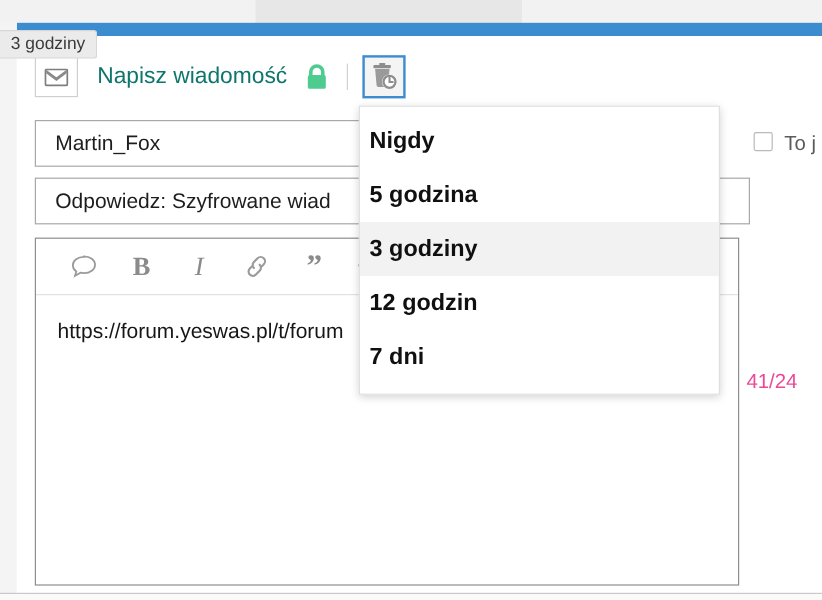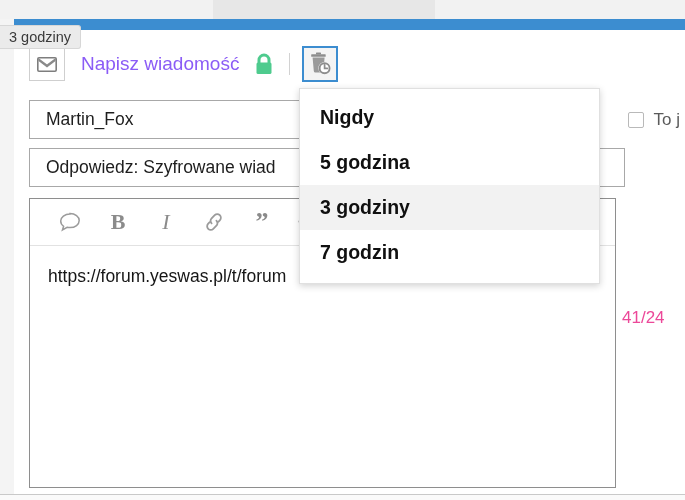--- a/index.html
+++ b/index.html
@@ -88,21 +88,21 @@
   .icon-btn-envelope {
     width: 36px; height: 34px;
     border: 1px solid #cfcfcf;
     background: #ffffff;
     box-sizing: border-box;
     display: flex; align-items: center; justify-content: center;
     margin-left: 9px;
   }
   .composer-title {
     font-size: 19px;
-    color: #8b5cf6;
+    color: #0f766e;
     margin-left: 16px;
     white-space: nowrap;
   }
   .lock-wrap {
     margin-left: 14px;
     display: flex; align-items: center;
   }
   .vsep {
     width: 1px; height: 22px;
     background: #d2d2d2;
@@ -141,21 +141,21 @@
     color: #1d1d1d;
     overflow: hidden;
     white-space: nowrap;
   }
   .field-subject { width: 596px; margin-left: 9px; }
   .field-reply   { width: 596px; margin-left: 9px; }
 
   .checkbox-wrap {
     margin-left: 15px;
     display: flex;
-    align-items: center;
+    align-items: flex-start;
     white-space: nowrap;
     padding-left: 14px;
   }
   .checkbox-box {
     width: 16px; height: 16px;
     border: 1.5px solid #b9b9b9;
     border-radius: 2px;
     background: #ffffff;
     box-sizing: border-box;
   }
@@ -223,21 +223,21 @@
     border: 1px solid #e0e0e0;
     box-sizing: border-box;
     box-shadow: 0 2px 7px rgba(0,0,0,0.18);
     z-index: 30;
     padding: 6px 0 8px 0;
   }
   .dd-item {
     height: 45px;
     display: flex;
     align-items: center;
-    padding-left: 20px;
+    padding-left: 8px;
     font-size: 19.5px;
     font-weight: bold;
     color: #101010;
     box-sizing: border-box;
     white-space: nowrap;
   }
   .dd-item.is-active {
     background: #f2f2f2;
   }
 
@@ -348,18 +348,19 @@
       </div>
     </div>
 
     <div class="counter">41/24</div>
   </div>
 
   <div class="dropdown">
     <div class="dd-item">Nigdy</div>
     <div class="dd-item">5 godzina</div>
     <div class="dd-item is-active">3 godziny</div>
-    <div class="dd-item">7 godzin</div>
+    <div class="dd-item">12 godzin</div>
+    <div class="dd-item">7 dni</div>
   </div>
 
   <div class="bottom-rule"></div>
   <div class="bottom-strip"></div>
 </div>
 
 </body></html>

